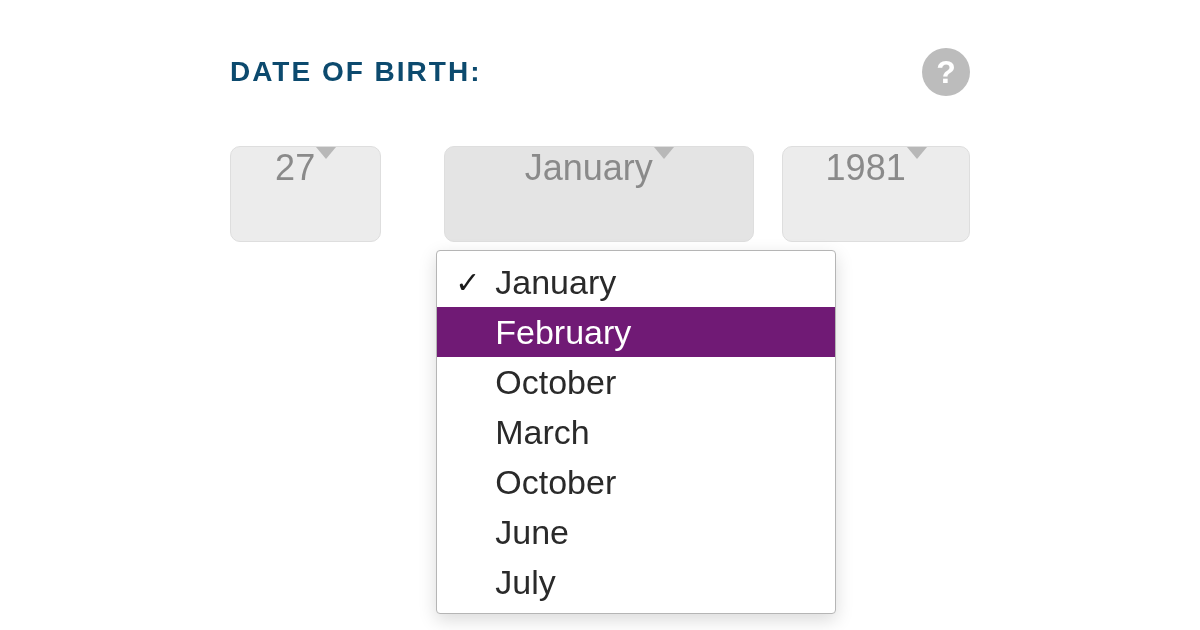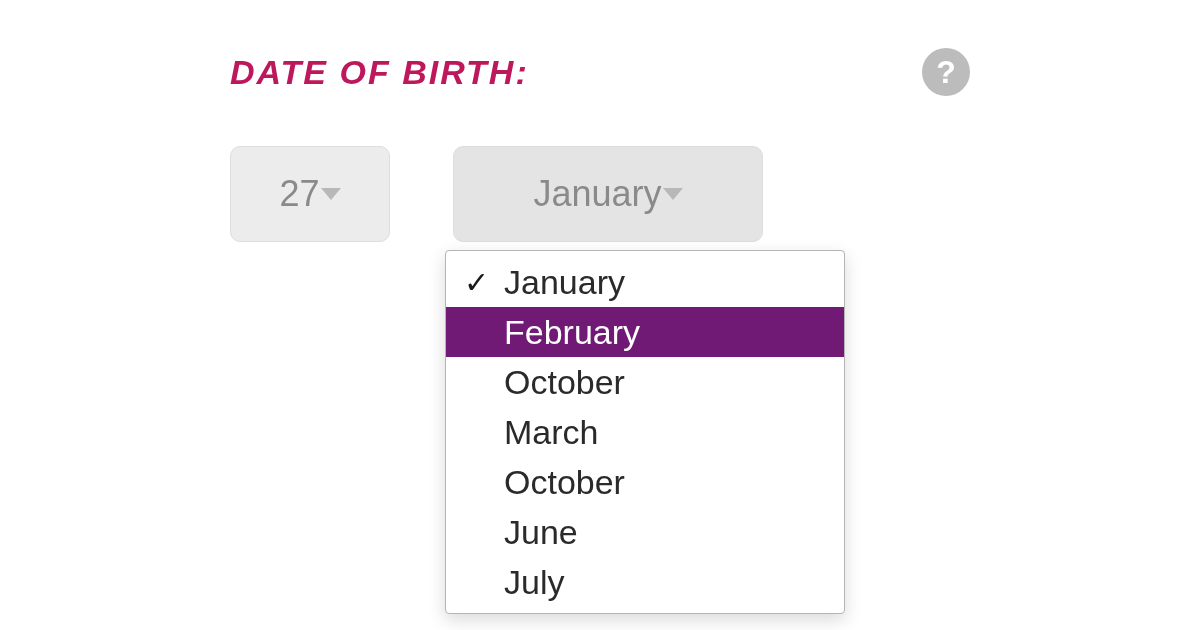--- a/index.html
+++ b/index.html
@@ -18,25 +18,24 @@
     .container {
       padding: 48px 230px 0 230px;
     }
     .header-row {
       display: flex;
       justify-content: space-between;
       align-items: center;
       margin-bottom: 50px;
     }
     .field-label {
-      font-size: 34px;
+      font-size: 28px;
       font-weight: 700;
       letter-spacing: 2px;
-      color: #be185d;
-      font-style: italic;
+      color: #0c4a6e;
     }
     .help-icon {
       width: 48px;
       height: 48px;
       border-radius: 50%;
       background: #bcbcbc;
       color: #ffffff;
       display: flex;
       align-items: center;
       justify-content: center;
@@ -48,21 +47,20 @@
       display: flex;
       gap: 28px;
       align-items: flex-start;
     }
     .select-btn {
       background: #ececec;
       border: 1px solid #dedede;
       border-radius: 10px;
       height: 96px;
       display: flex;
-      align-items: center;
       justify-content: center;
       gap: 1px;
       cursor: pointer;
       color: #8a8a8a;
       font-size: 36px;
       padding: 0 30px;
     }
     .select-btn.day {
       width: 160px;
     }
@@ -164,14 +162,18 @@
             <span class="check"></span>
             <span>June</span>
           </div>
           <div class="dropdown-item">
             <span class="check"></span>
             <span>July</span>
           </div>
         </div>
     </div>
 
+    <div class="select-btn year">
+      <span>1981</span>
+      <span class="caret"></span>
+    </div>
   </div>
 </div>
 
 </body></html>

